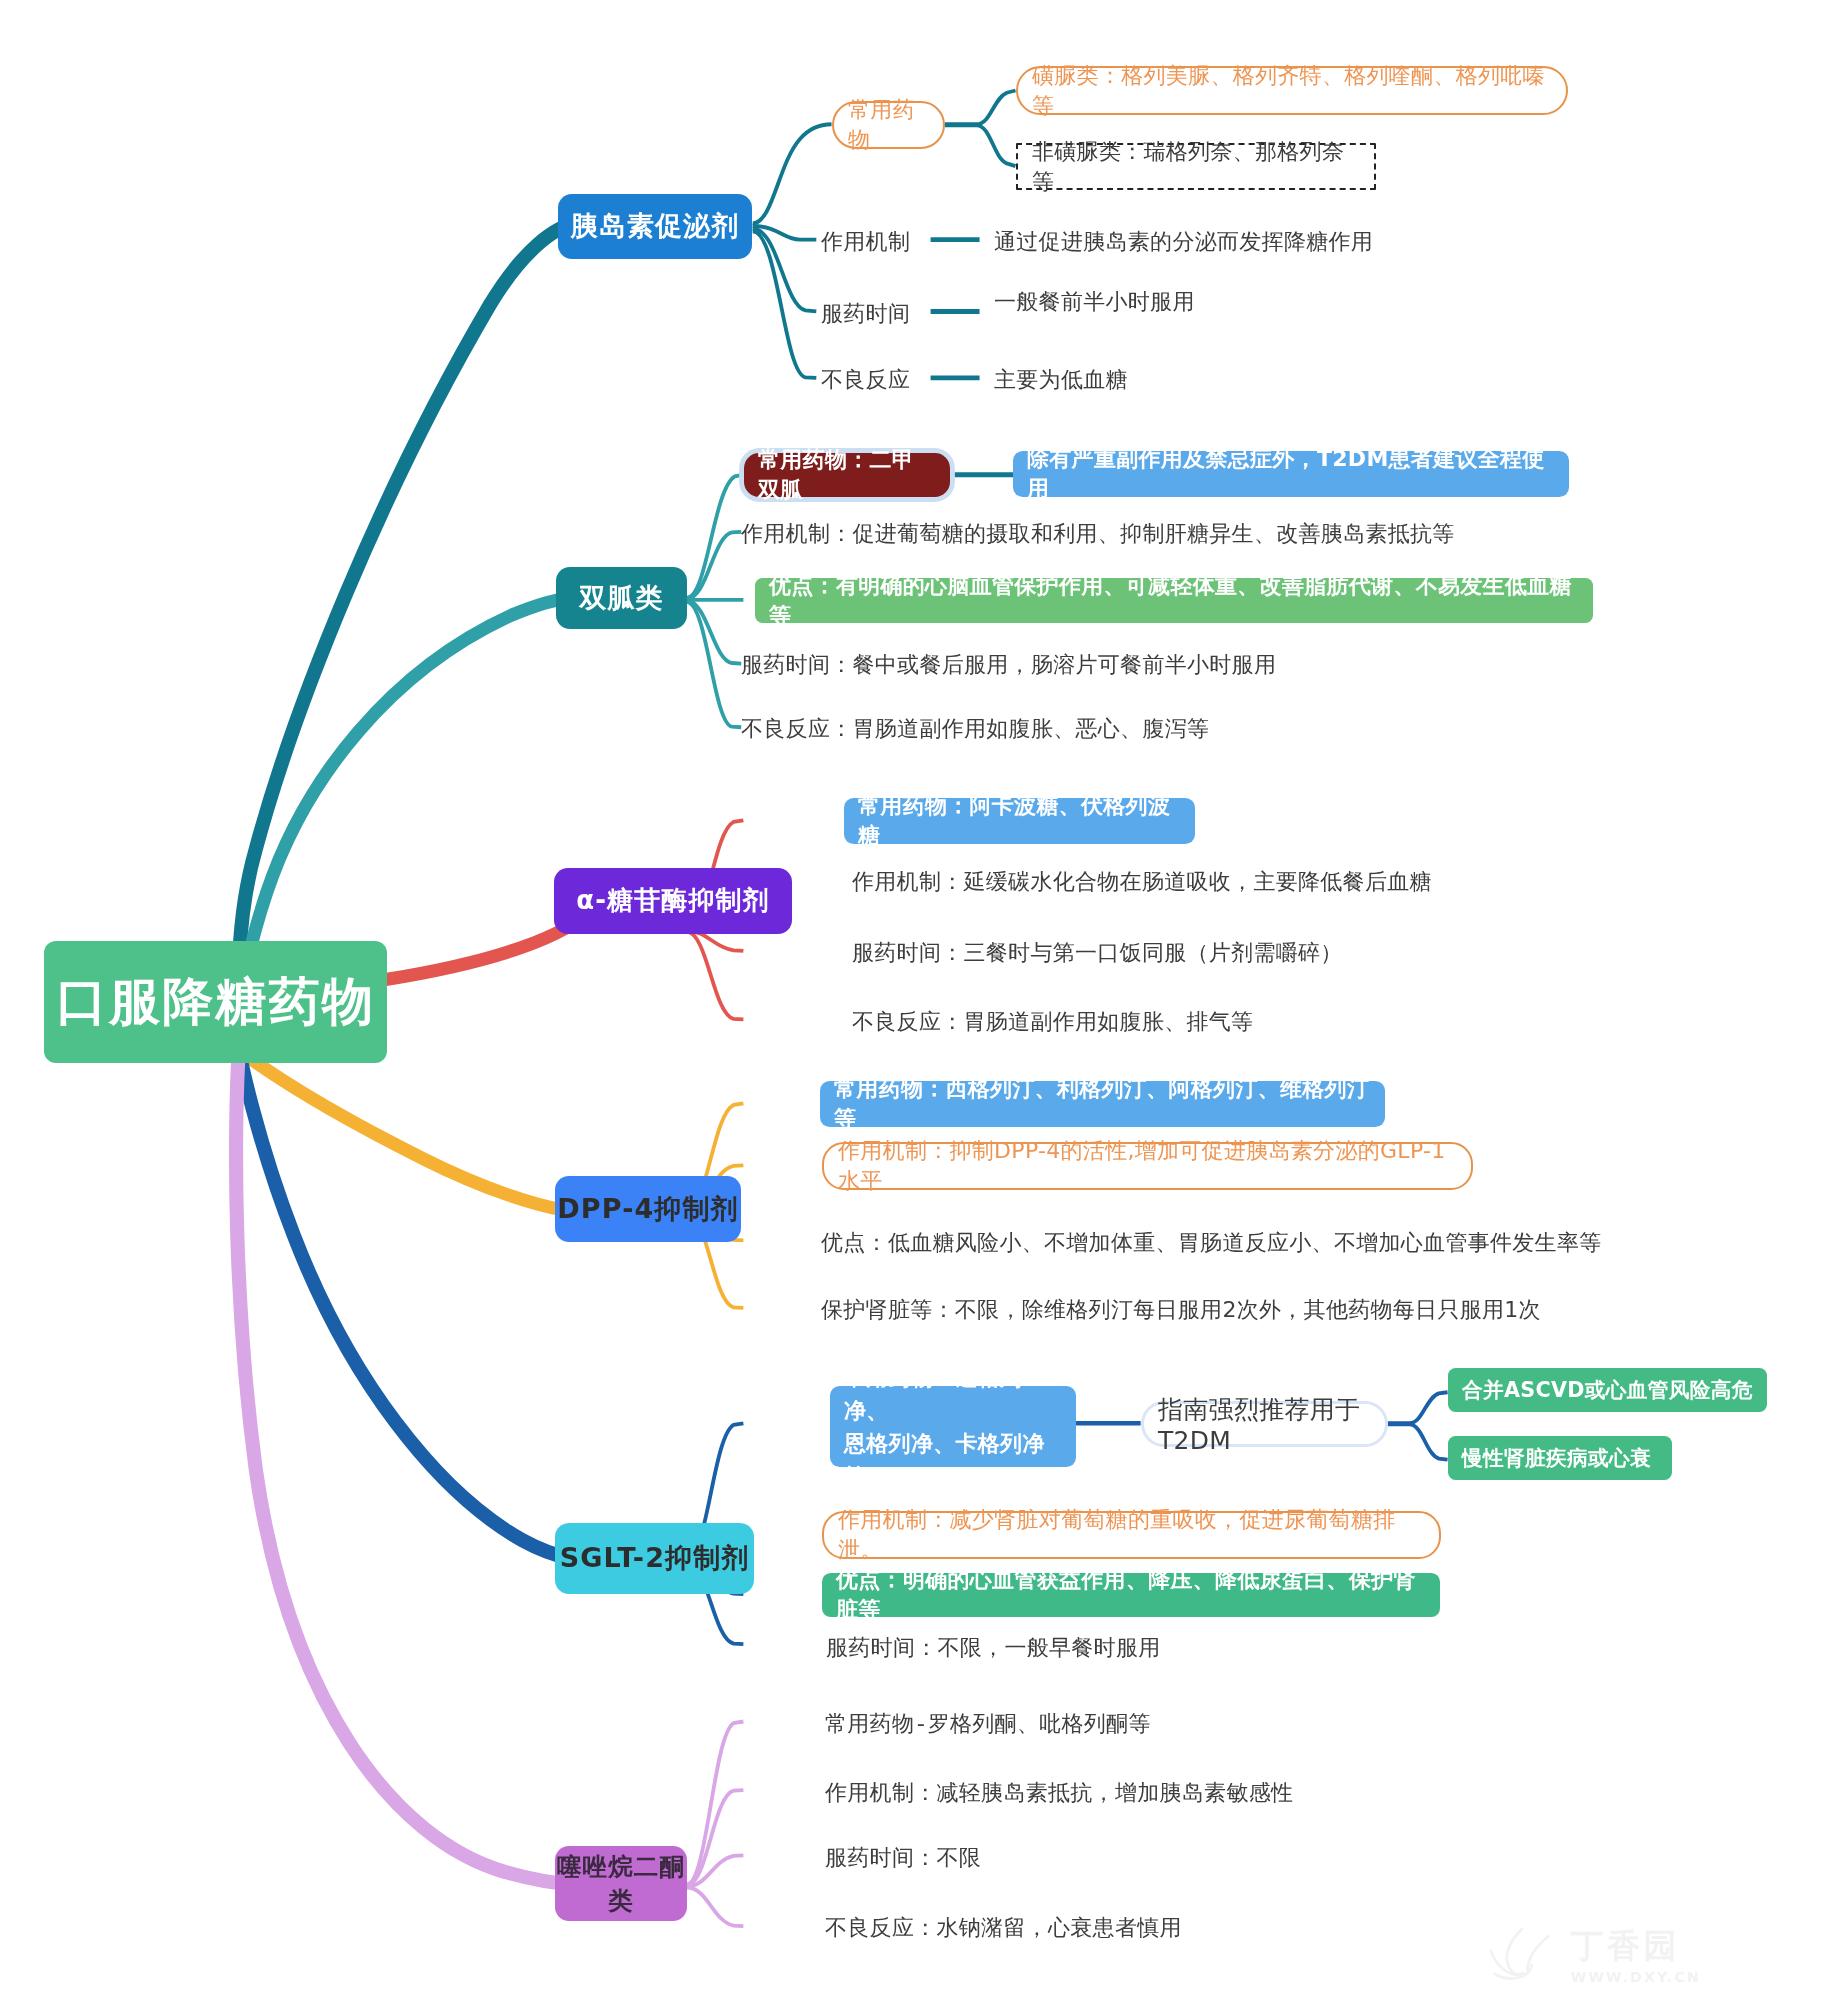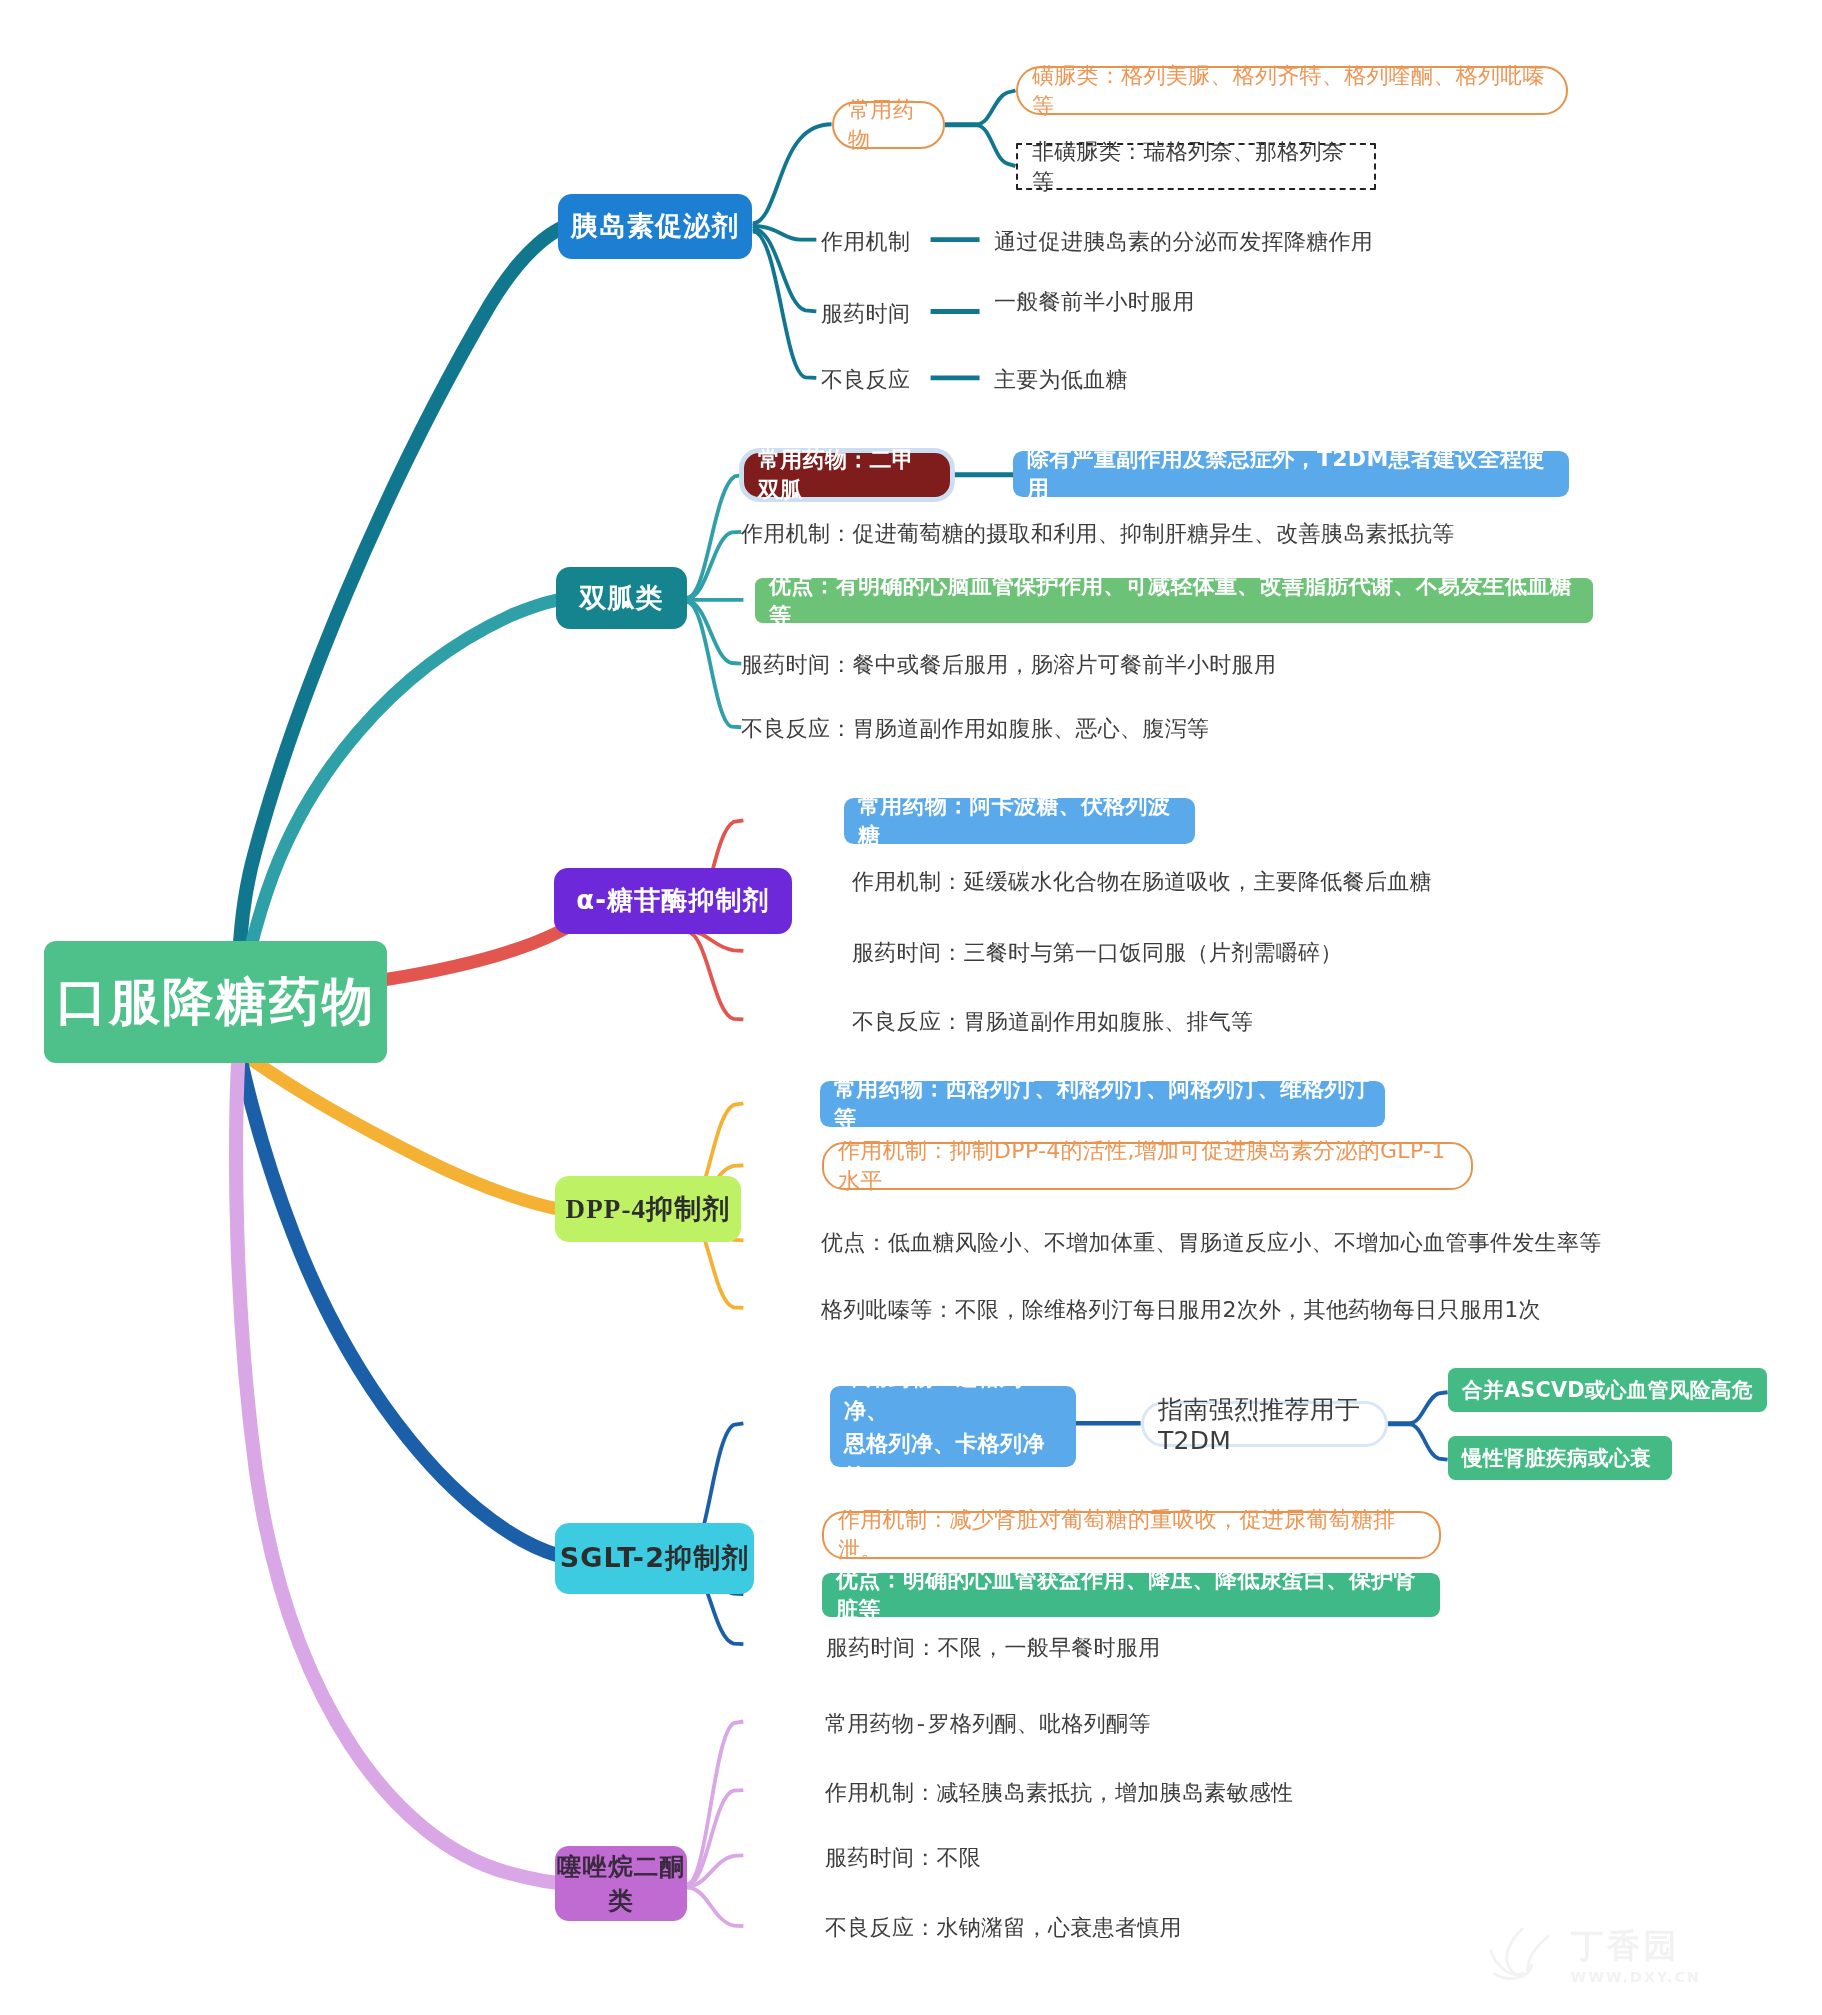--- a/index.html
+++ b/index.html
@@ -41,21 +41,21 @@
     border-radius:14px;
     color:#ffffff;
     font-size:27px;
     font-weight:700;
     letter-spacing:1.1px;
     text-align:center;
   }
   .b-secret{background:#1d7fd1;}
   .b-bigua {background:#15848e;}
   .b-alpha {background:#6d28d9;}
-  .b-dpp4  {background:#bef264;font-family:Liberation Serif, serif;}
+  .b-dpp4  {background:#3b82f6;}
   .b-sglt2 {background:#3ccbe0;color:#2d2d2d;}
   .b-tzd   {background:#c06bd1;color:#3a2a40;}
 
   
   .leaf{
     position:absolute;
     color:#3d3d3d;
     font-size:22px;
     white-space:nowrap;
     letter-spacing:0.3px;
@@ -306,21 +306,21 @@
 
   <div class="pill pill-orange-outline rounded-rect" style="left:822px;top:1142px;width:651px;height:48px;">
     <span>作用机制：抑制DPP-4的活性,增加可促进胰岛素分泌的GLP-1水平</span>
   </div>
 
   <div class="leaf" style="left:821px;top:1228px;">
     <span>优点：低血糖风险小、不增加体重、胃肠道反应小、不增加心血管事件发生率等</span>
   </div>
 
   <div class="leaf" style="left:821px;top:1295px;">
-    <span>格列吡嗪等：不限，除维格列汀每日服用2次外，其他药物每日只服用1次</span>
+    <span>保护肾脏等：不限，除维格列汀每日服用2次外，其他药物每日只服用1次</span>
   </div>
 
   <div class="node branch b-sglt2" style="left:555px;top:1523px;width:199px;height:71px;">
     <span>SGLT-2抑制剂</span>
   </div>
 
   <div class="pill pill-blue" style="left:830px;top:1386px;width:246px;height:81px;line-height:1.5;">
     <span>常用药物：达格列净、
 恩格列净、卡格列净等</span>
   </div>

